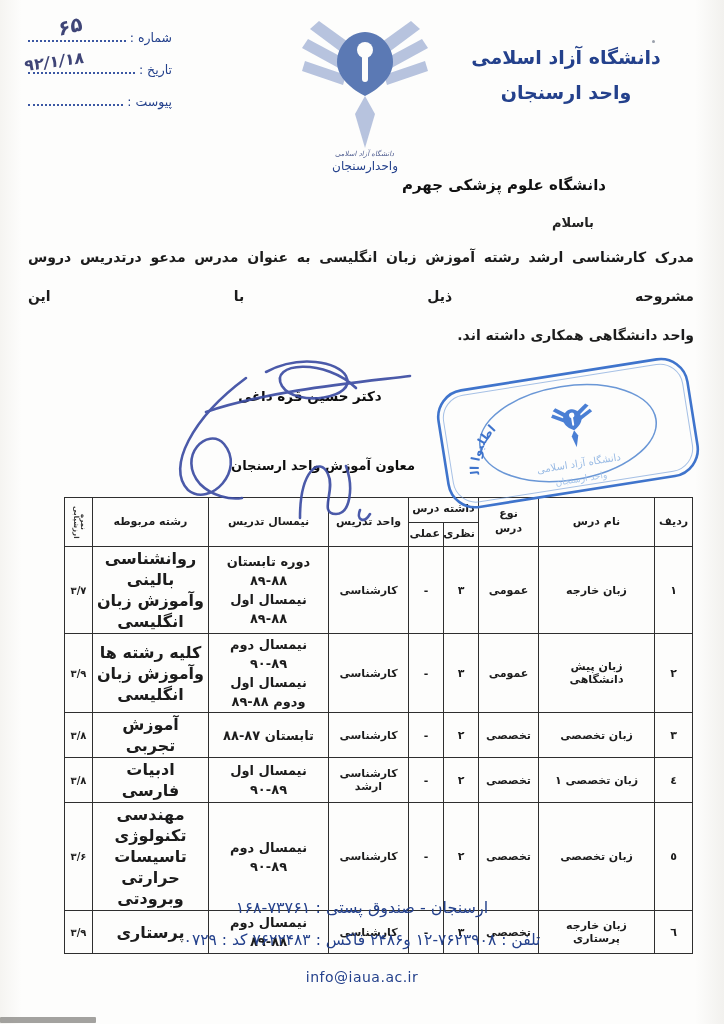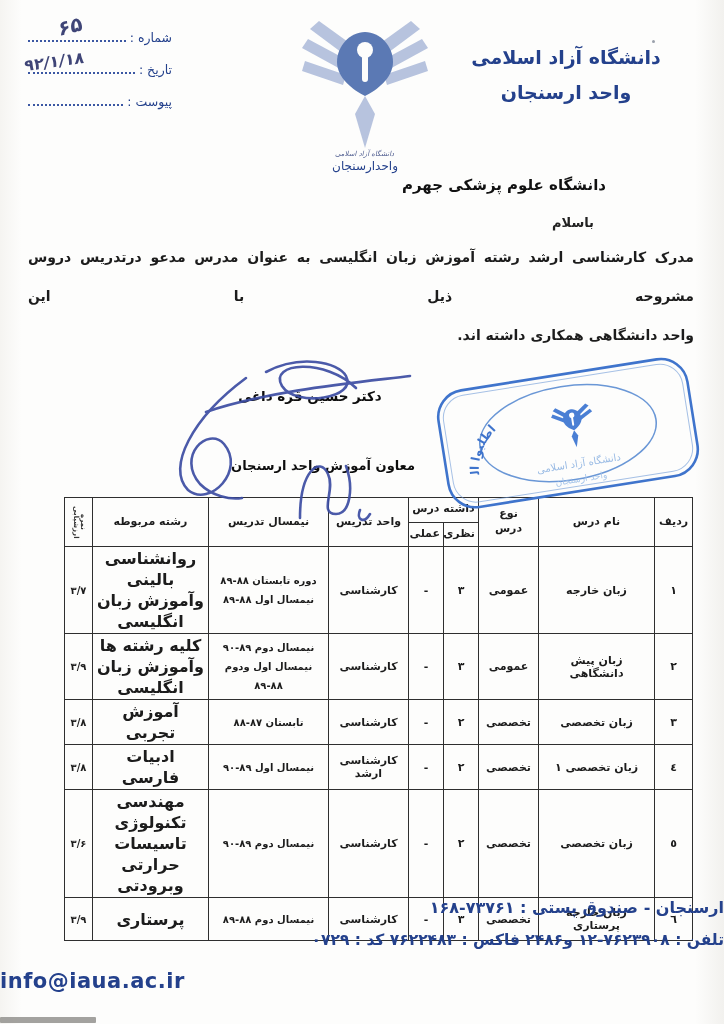--- a/index.html
+++ b/index.html
@@ -41,30 +41,30 @@
     width:628px; direction:rtl; font-size:11px;}
   .tbl th,.tbl td{border:1px solid #2f2f2f; text-align:center; vertical-align:middle;
     padding:1px 3px; font-weight:bold; color:#1c1c1c;}
   .tbl thead th{font-size:11px; line-height:1.35;}
   .tbl tbody tr:nth-child(1){height:43px;}
   .tbl tbody tr:nth-child(2){height:43px;}
   .tbl tbody tr:nth-child(3){height:22px;}
   .tbl tbody tr:nth-child(4){height:22px;}
   .tbl tbody tr:nth-child(5){height:35px;}
   .tbl tbody tr:nth-child(6){height:43px;}
-  .tbl td.c-semester{font-size:10px; white-space:pre-line; line-height:19px;}
+  .tbl td.c-semester{font-size:13px; white-space:pre-line; line-height:19px;}
   .tbl td.c-field{font-size:16px; line-height:21px;}
   .tbl td.c-score{font-size:10px;}
   .vhead{writing-mode:vertical-rl; font-size:7px; line-height:1.05; margin:0 auto;
     font-weight:bold; color:#333; max-height:46px;}
   
-  .footer{position:absolute; left:0; right:0; top:898px; color:#24418c; font-weight:bold;}
+  .footer{position:absolute; left:0; right:0; top:898px; text-align:center; color:#24418c; font-weight:normal;}
   .f-line1{font-size:16px; margin-bottom:14px;}
   .f-line2{font-size:15.5px; margin-bottom:20px;}
-  .f-email{font-size:21px; direction:ltr; letter-spacing:.5px;}
+  .f-email{font-size:14px; direction:ltr; letter-spacing:.5px;}
   
   .smudge{position:absolute; left:0; bottom:1px; width:96px; height:6px;
     background:#93928e; opacity:.85; border-radius:1px;}
 </style>
 </head>
 <body>
 
 <div class="page">
 
   <div class="refs">

